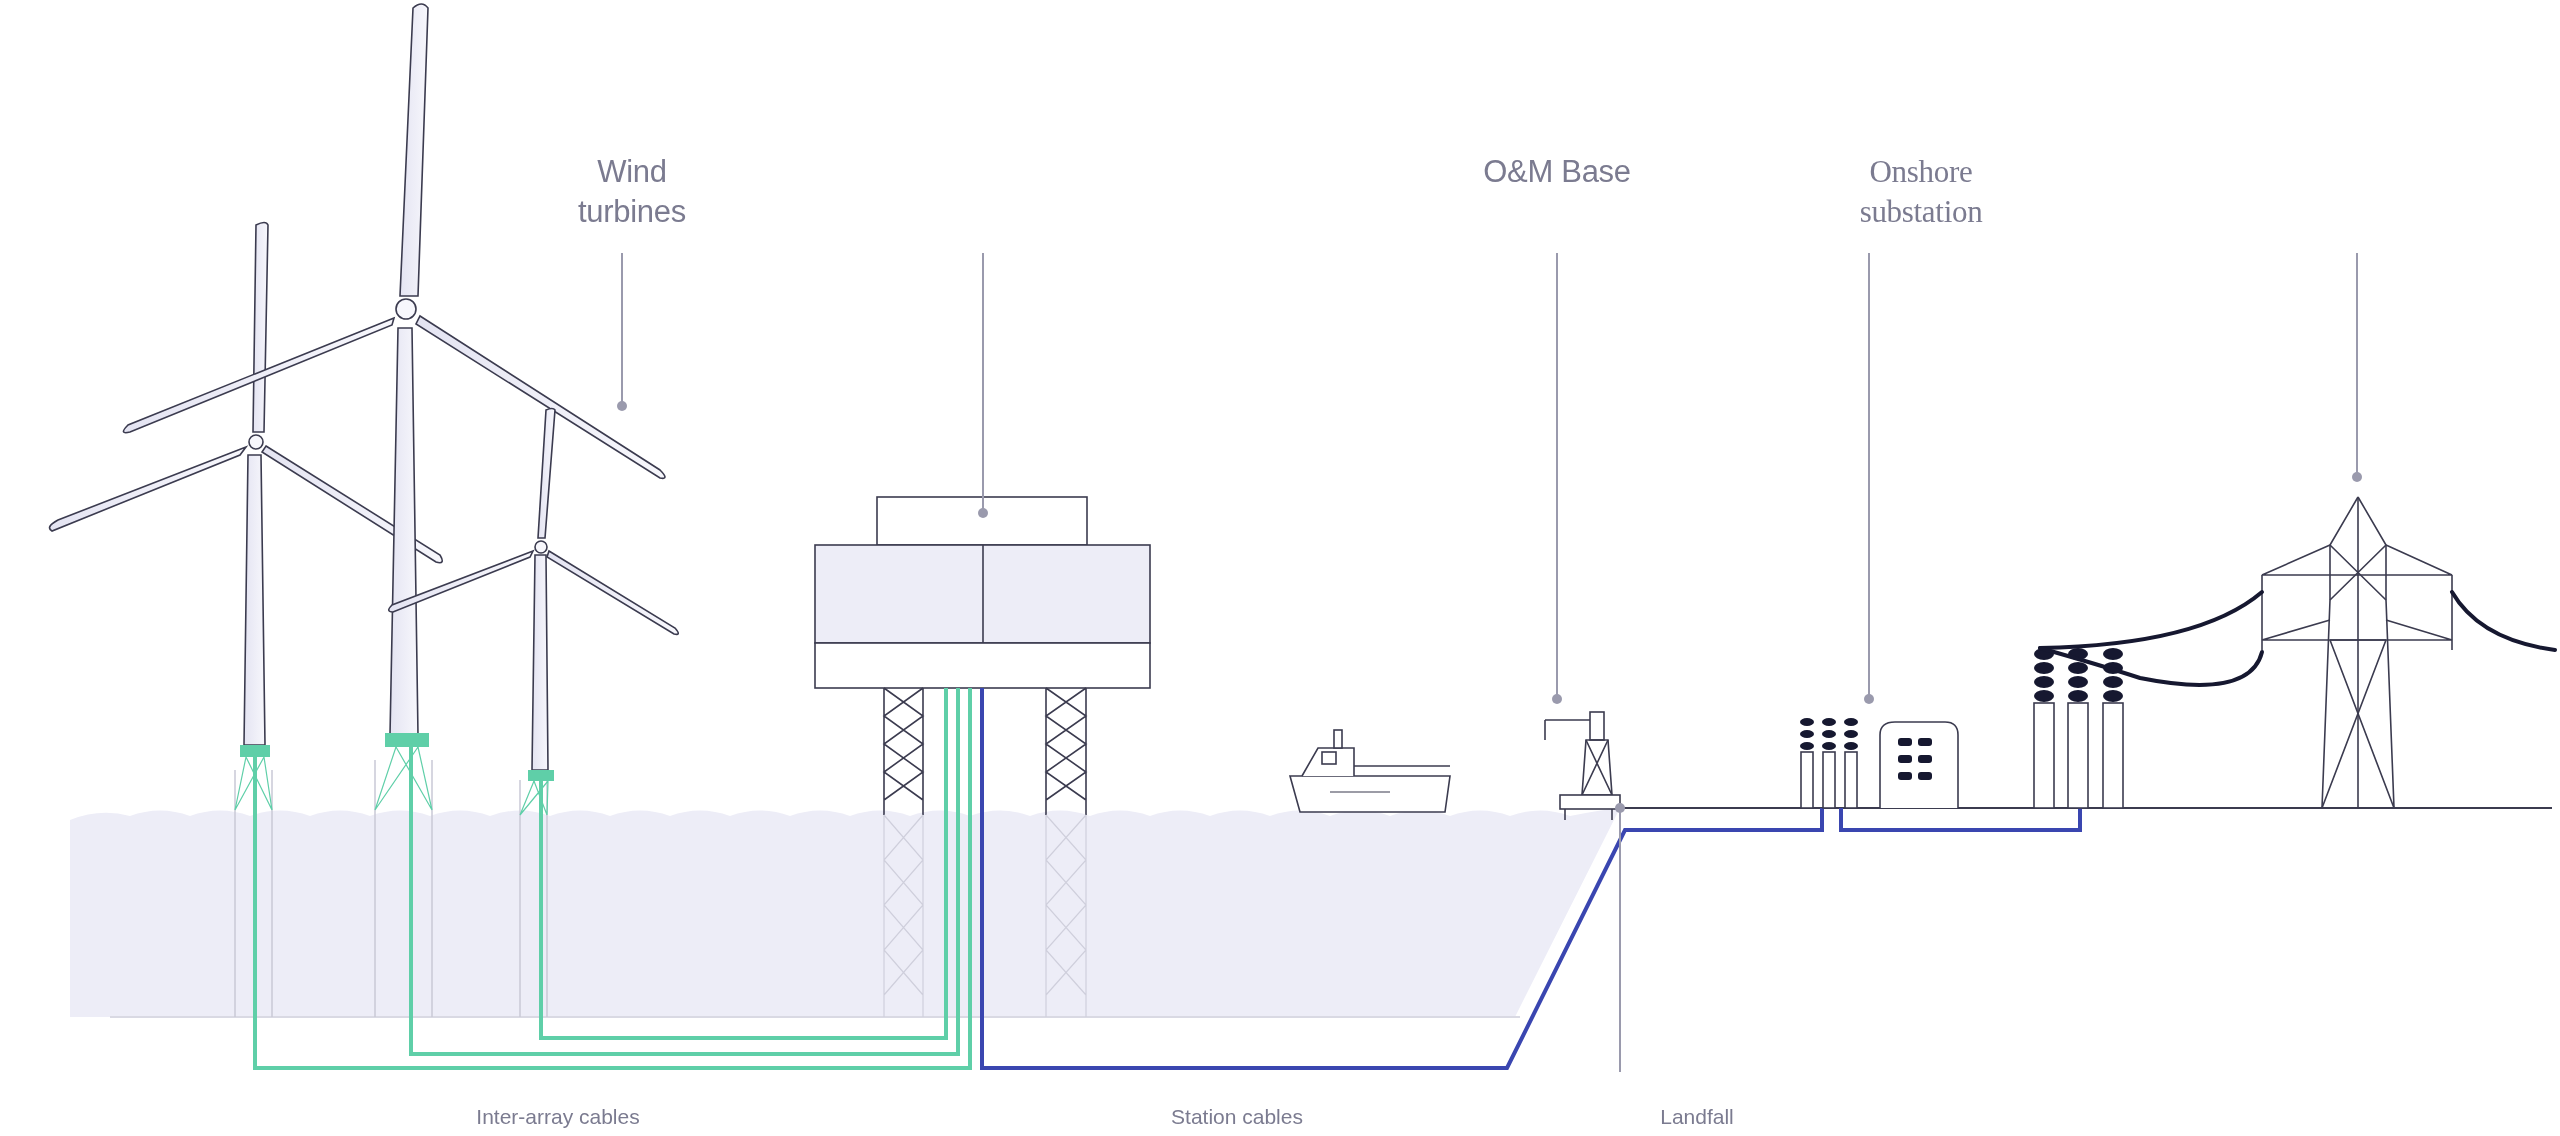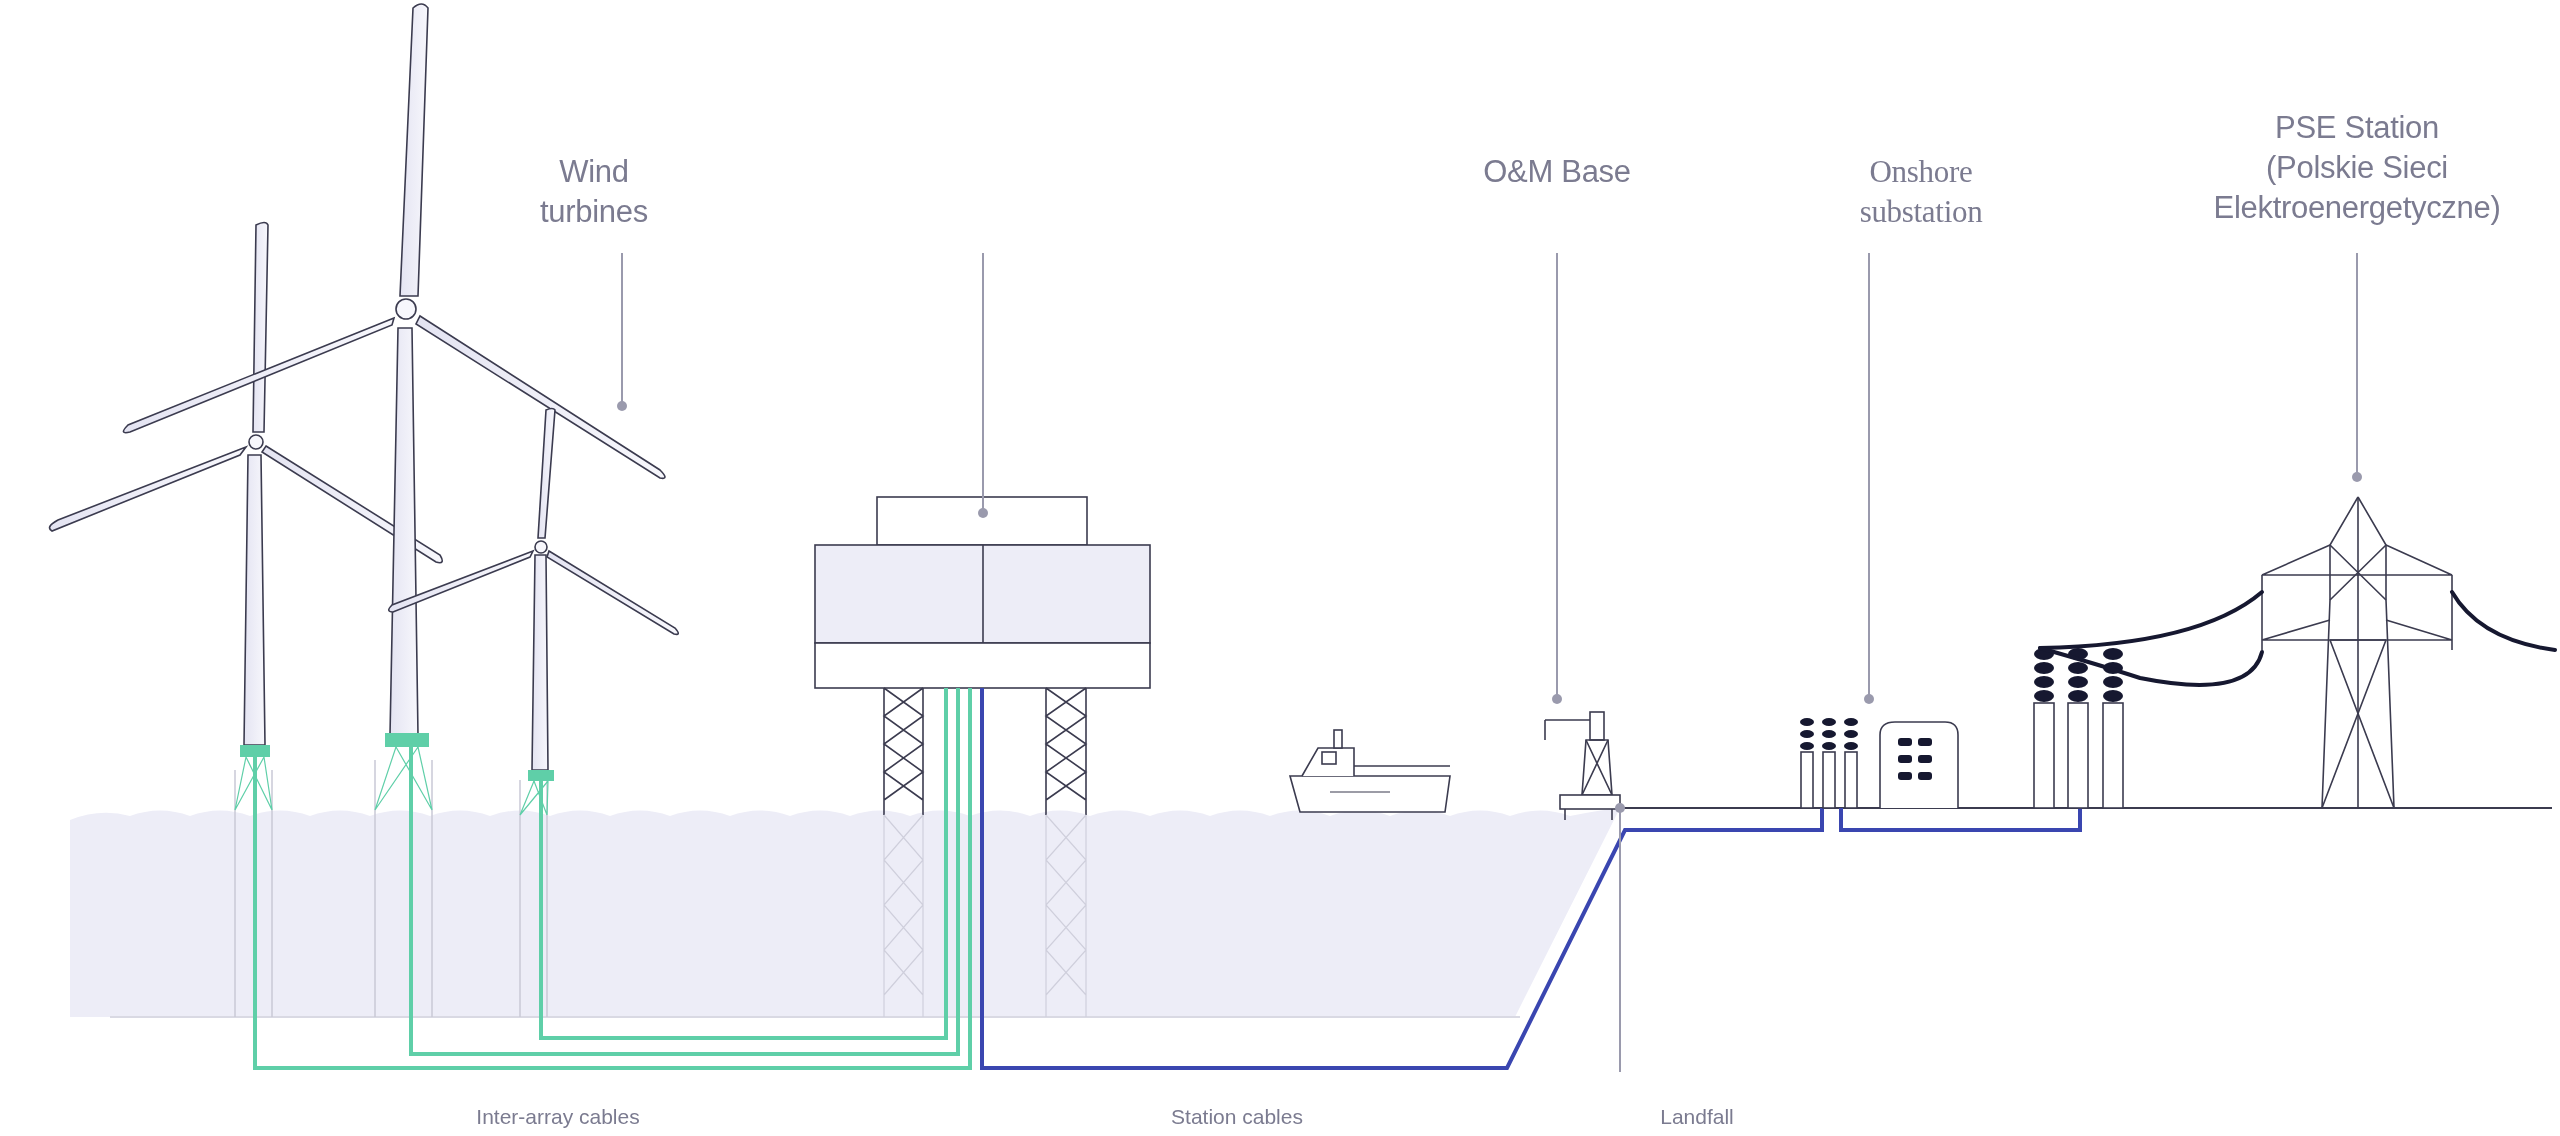--- a/index.html
+++ b/index.html
@@ -185,34 +185,29 @@
       <line x1="1869" y1="253" x2="1869" y2="698"></line>
         <circle cx="1869" cy="699" r="5" stroke="none"></circle>
       <line x1="2357" y1="253" x2="2357" y2="476"></line>
         <circle cx="2357" cy="477" r="5" stroke="none"></circle>
       <line x1="1620" y1="808" x2="1620" y2="1072"></line>
         <circle cx="1620" cy="808" r="5" stroke="none"></circle>
     </g>
   </svg>
 
   
-  <div class="label" style="left:594px; top:152px;">
+  <div class="label" style="left:632px; top:152px;">
     <span>Wind</span>
     <span>turbines</span>
   </div>
   <div class="label" style="left:1557px; top:152px;">
     <span>O&amp;M Base</span>
   </div>
   <div class="label" style="left:1921px; top:152px;font-family:Liberation Serif, serif;">
     <span>Onshore</span>
     <span>substation</span>
   </div>
-  <div class="label" style="left:2357px; top:108px;">
-    <span>PSE Station</span>
-    <span>(Polskie Sieci</span>
-    <span>Elektroenergetyczne)</span>
-  </div>
 
   
   <div class="bottom-label" style="left:558px; top:1097px;">Inter-array cables</div>
   <div class="bottom-label" style="left:1237px; top:1097px;">Station cables</div>
   <div class="bottom-label" style="left:1697px; top:1097px;">Landfall</div>
 </div>
 
 </body></html>

